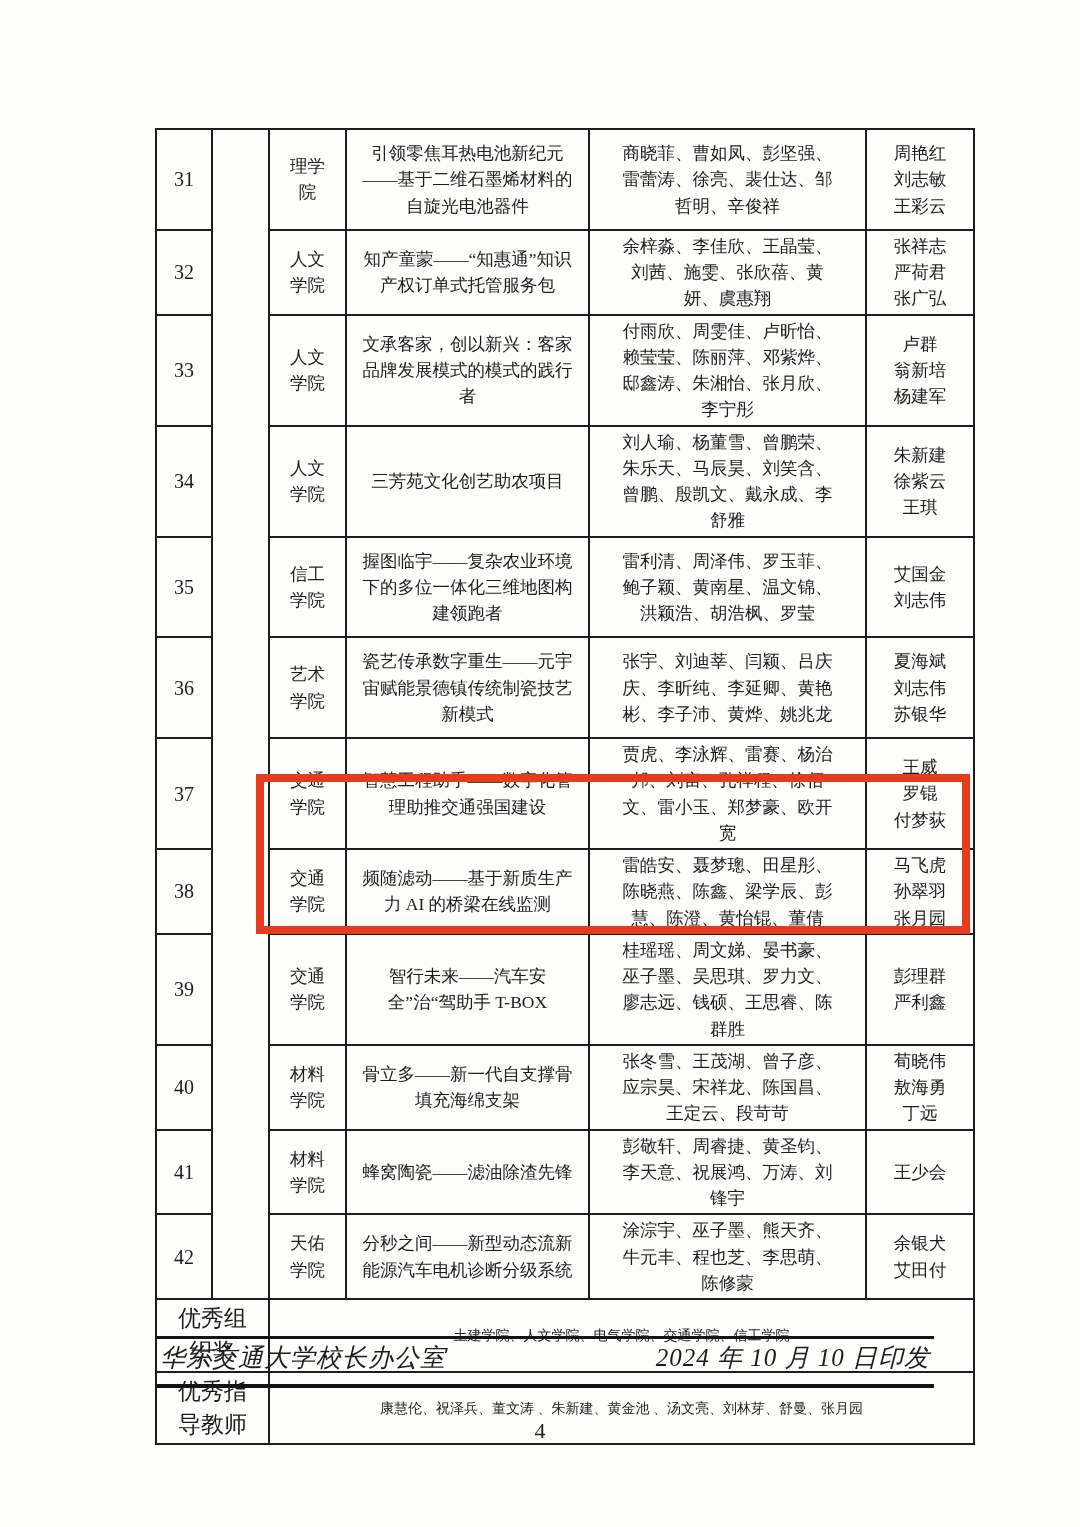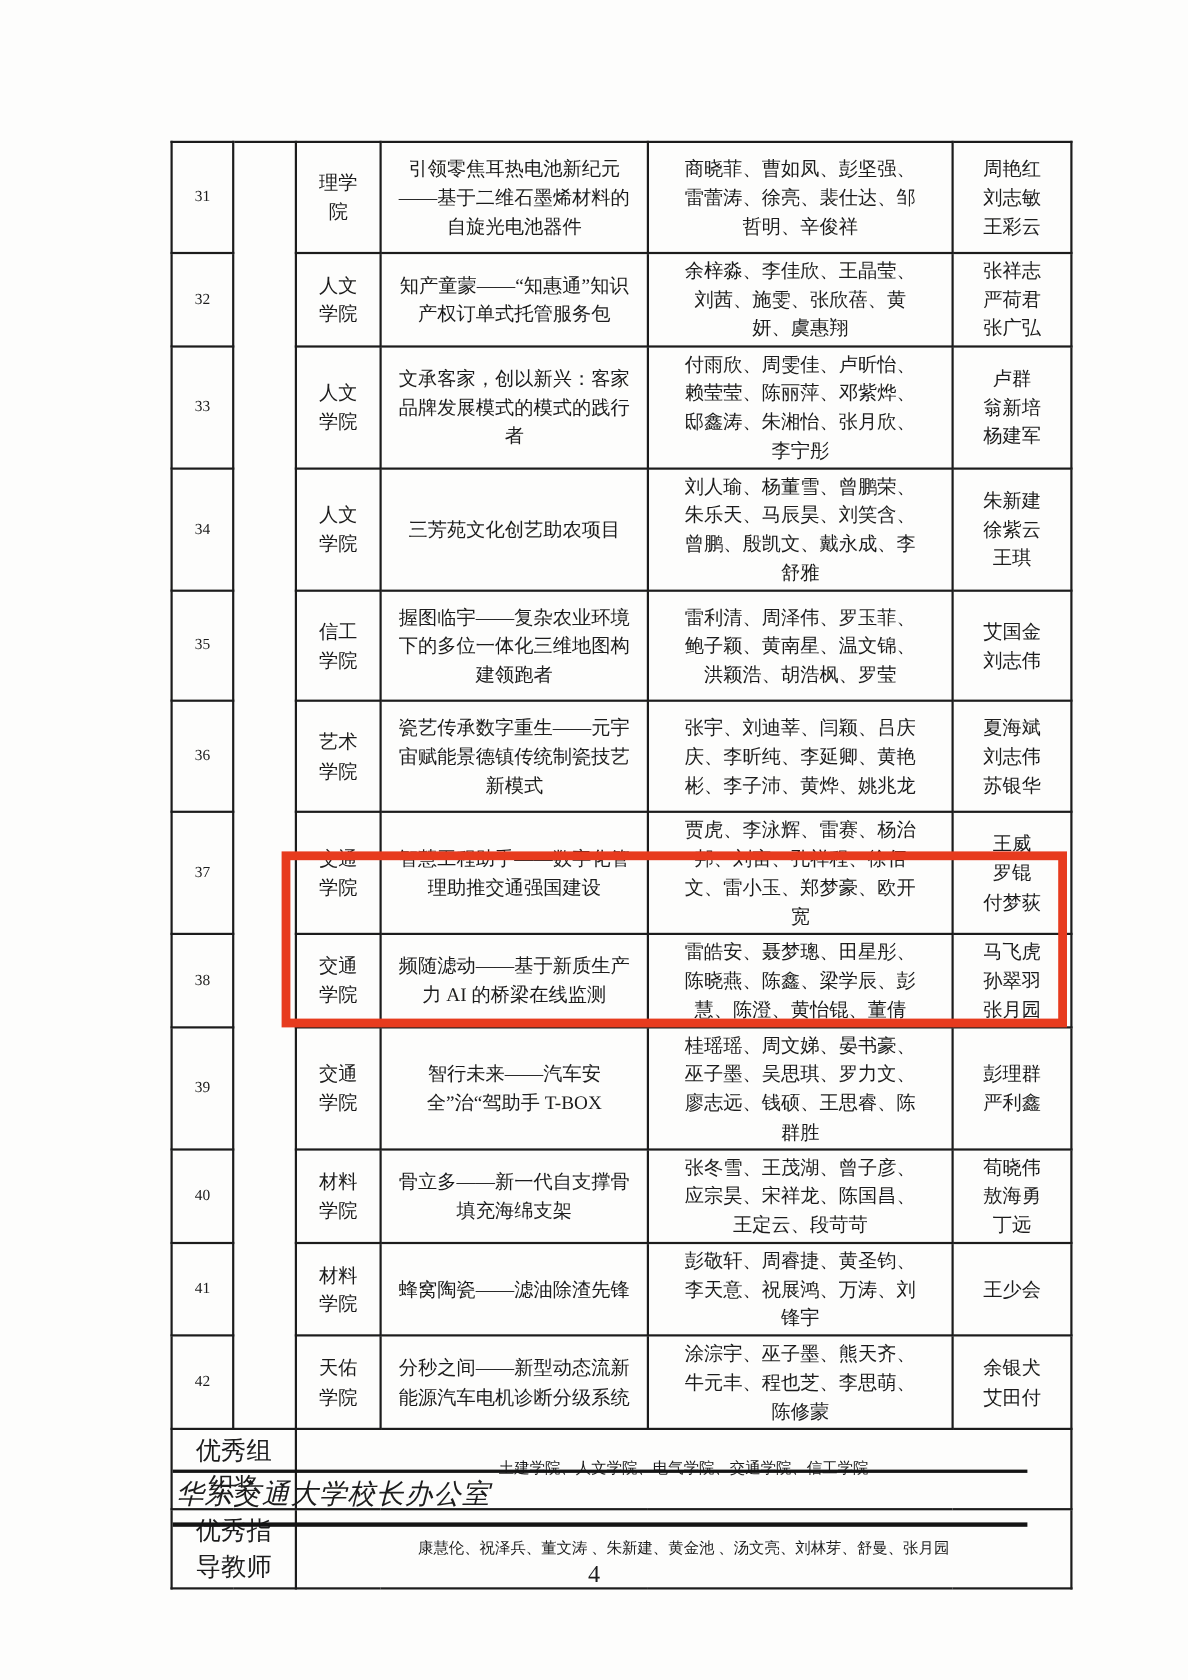--- a/index.html
+++ b/index.html
@@ -13,21 +13,21 @@
     position:absolute;left:155px;top:128px;width:818px;
     border-collapse:collapse;table-layout:fixed;
   }
   .awards-table td{
     border:2px solid #1c1c1c;
     text-align:center;vertical-align:middle;
     font-size:17.5px;line-height:1.5;
     padding:2px 6px;
     overflow:hidden;
   }
-  td.no-cell{font-size:14px;}
+  td.no-cell{font-size:20px;}
   td.college-cell{padding:2px 14px;}
   td.title-cell{padding:10px 10px;margin-top:45px;}
   td.members-cell{padding:2px 25px;}
   td.advisors-cell{white-space:pre-line;padding:2px 4px;}
   td.special-label{font-size:23px;padding:2px 12px;line-height:1.45;}
   td.special-content{font-size:14px;}
   .highlight-box{
     position:absolute;left:256px;top:774px;width:714px;height:160px;
     border:8px solid #e73b1e;
     box-sizing:border-box;
@@ -172,16 +172,17 @@
       <td colspan="4" class="special-content">康慧伦、祝泽兵、董文涛 、朱新建、黄金池 、汤文亮、刘林芽、舒曼、张月园</td>
     </tr>
   </tbody>
 </table>
 
 <div class="highlight-box"></div>
 
 <div class="footer-line top"></div>
 <div class="footer-row">
   <span>华东交通大学校长办公室</span>
+  <span>2024 年 10 月 10 日印发</span>
 </div>
 <div class="footer-line bottom"></div>
 
 <div class="page-number">4</div>
 
 </body></html>

